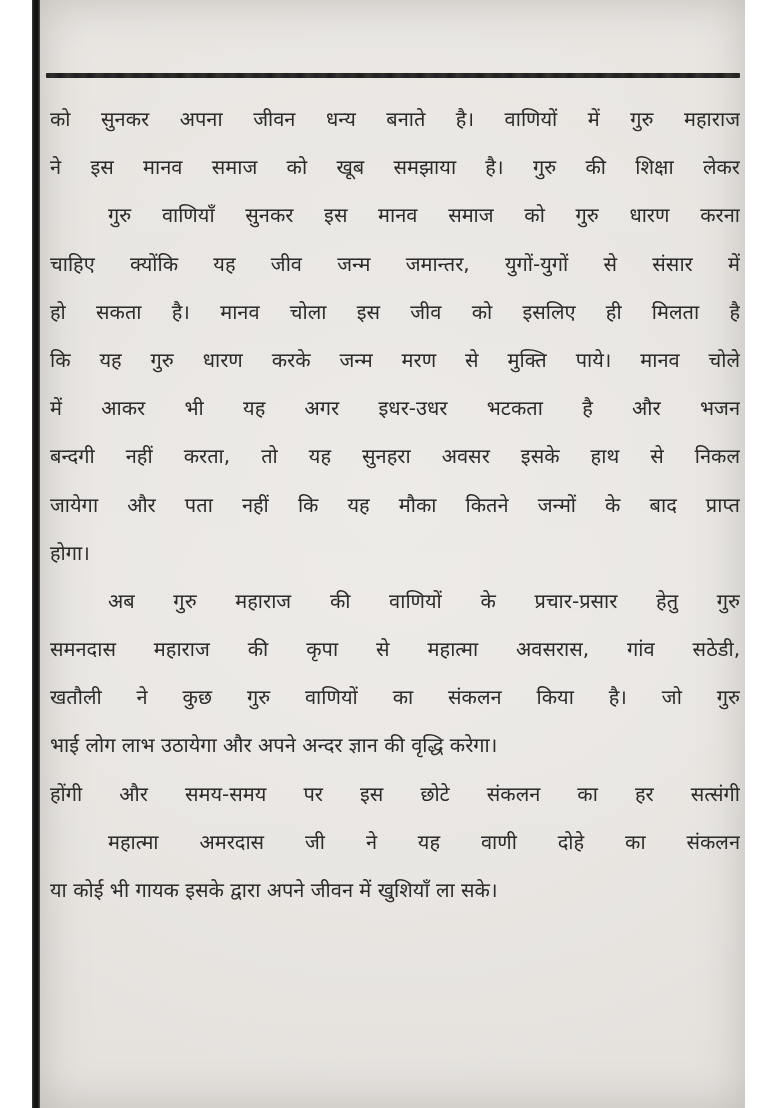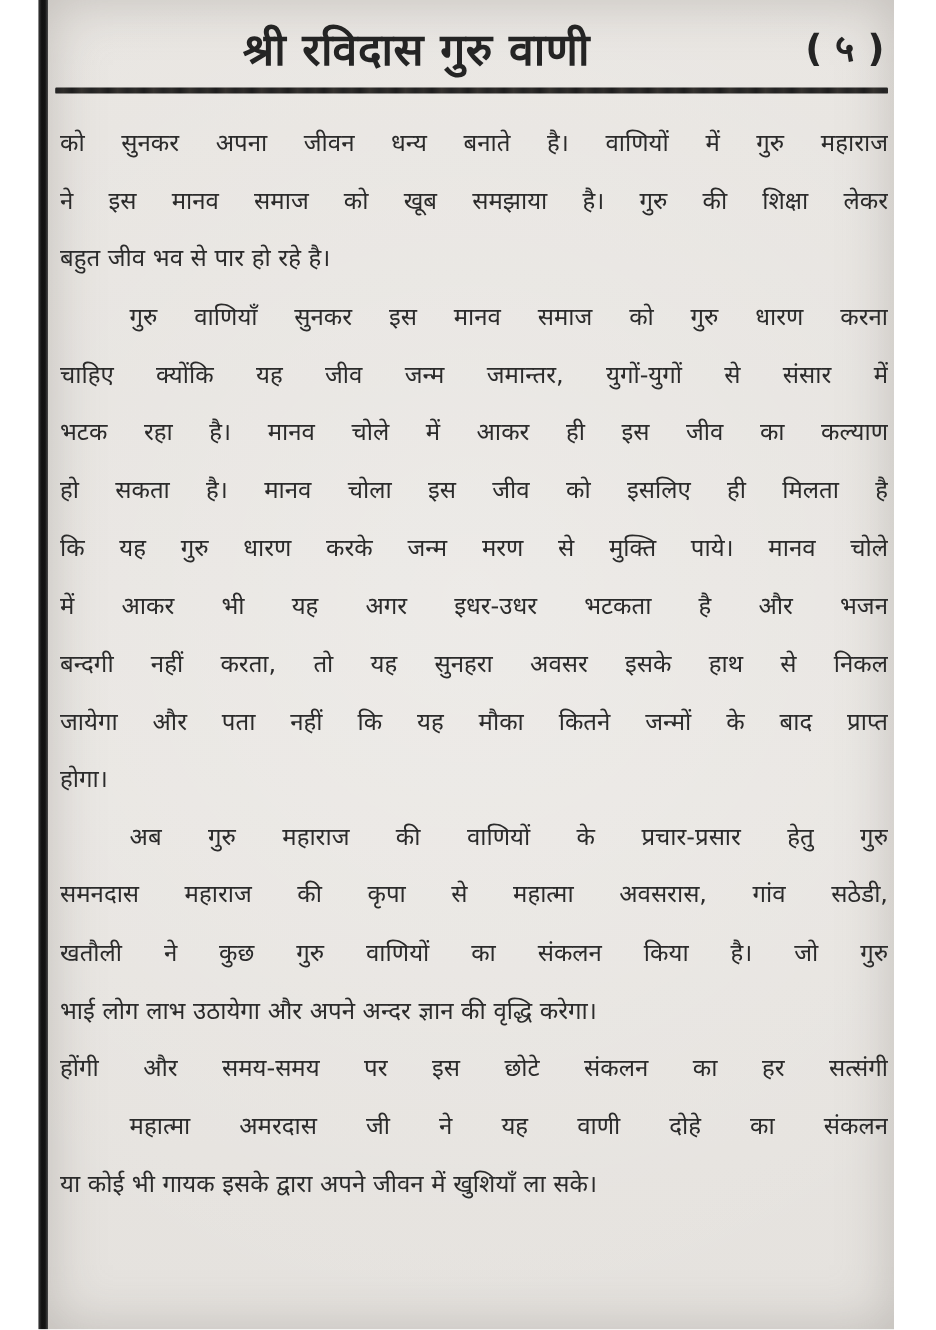--- a/index.html
+++ b/index.html
@@ -98,35 +98,29 @@
   .text-line.para-first {
     text-indent: 58px;
   }
 </style>
 </head>
 <body>
 
 <div class="scan-canvas">
   <div class="gutter-bar"></div>
   <div class="paper">
-    <div class="page-header">
-      <div class="page-title">श्री रविदास गुरु वाणी</div>
-      <div class="page-number">( ५ )</div>
-    </div>
     <div class="header-rule"></div>
     <div class="page-body" id="page-body">
         <div class="text-paragraph">
           <div class="text-line">को सुनकर अपना जीवन धन्य बनाते है। वाणियों में गुरु महाराज</div>
           <div class="text-line">ने इस मानव समाज को खूब समझाया है। गुरु की शिक्षा लेकर</div>
-          <div class="text-line para-last">बहुत जीव भव से पार हो रहे है।</div>
         </div>
         <div class="text-paragraph">
           <div class="text-line para-first">गुरु वाणियाँ सुनकर इस मानव समाज को गुरु धारण करना</div>
           <div class="text-line">चाहिए क्योंकि यह जीव जन्म जमान्तर, युगों-युगों से संसार में</div>
-          <div class="text-line">भटक रहा है। मानव चोले में आकर ही इस जीव का कल्याण</div>
           <div class="text-line">हो सकता है। मानव चोला इस जीव को इसलिए ही मिलता है</div>
           <div class="text-line">कि यह गुरु धारण करके जन्म मरण से मुक्ति पाये। मानव चोले</div>
           <div class="text-line">में आकर भी यह अगर इधर-उधर भटकता है और भजन</div>
           <div class="text-line">बन्दगी नहीं करता, तो यह सुनहरा अवसर इसके हाथ से निकल</div>
           <div class="text-line">जायेगा और पता नहीं कि यह मौका कितने जन्मों के बाद प्राप्त</div>
           <div class="text-line para-last">होगा।</div>
         </div>
         <div class="text-paragraph">
           <div class="text-line para-first">अब गुरु महाराज की वाणियों के प्रचार-प्रसार हेतु गुरु</div>
           <div class="text-line">समनदास महाराज की कृपा से महात्मा अवसरास, गांव सठेडी,</div>

